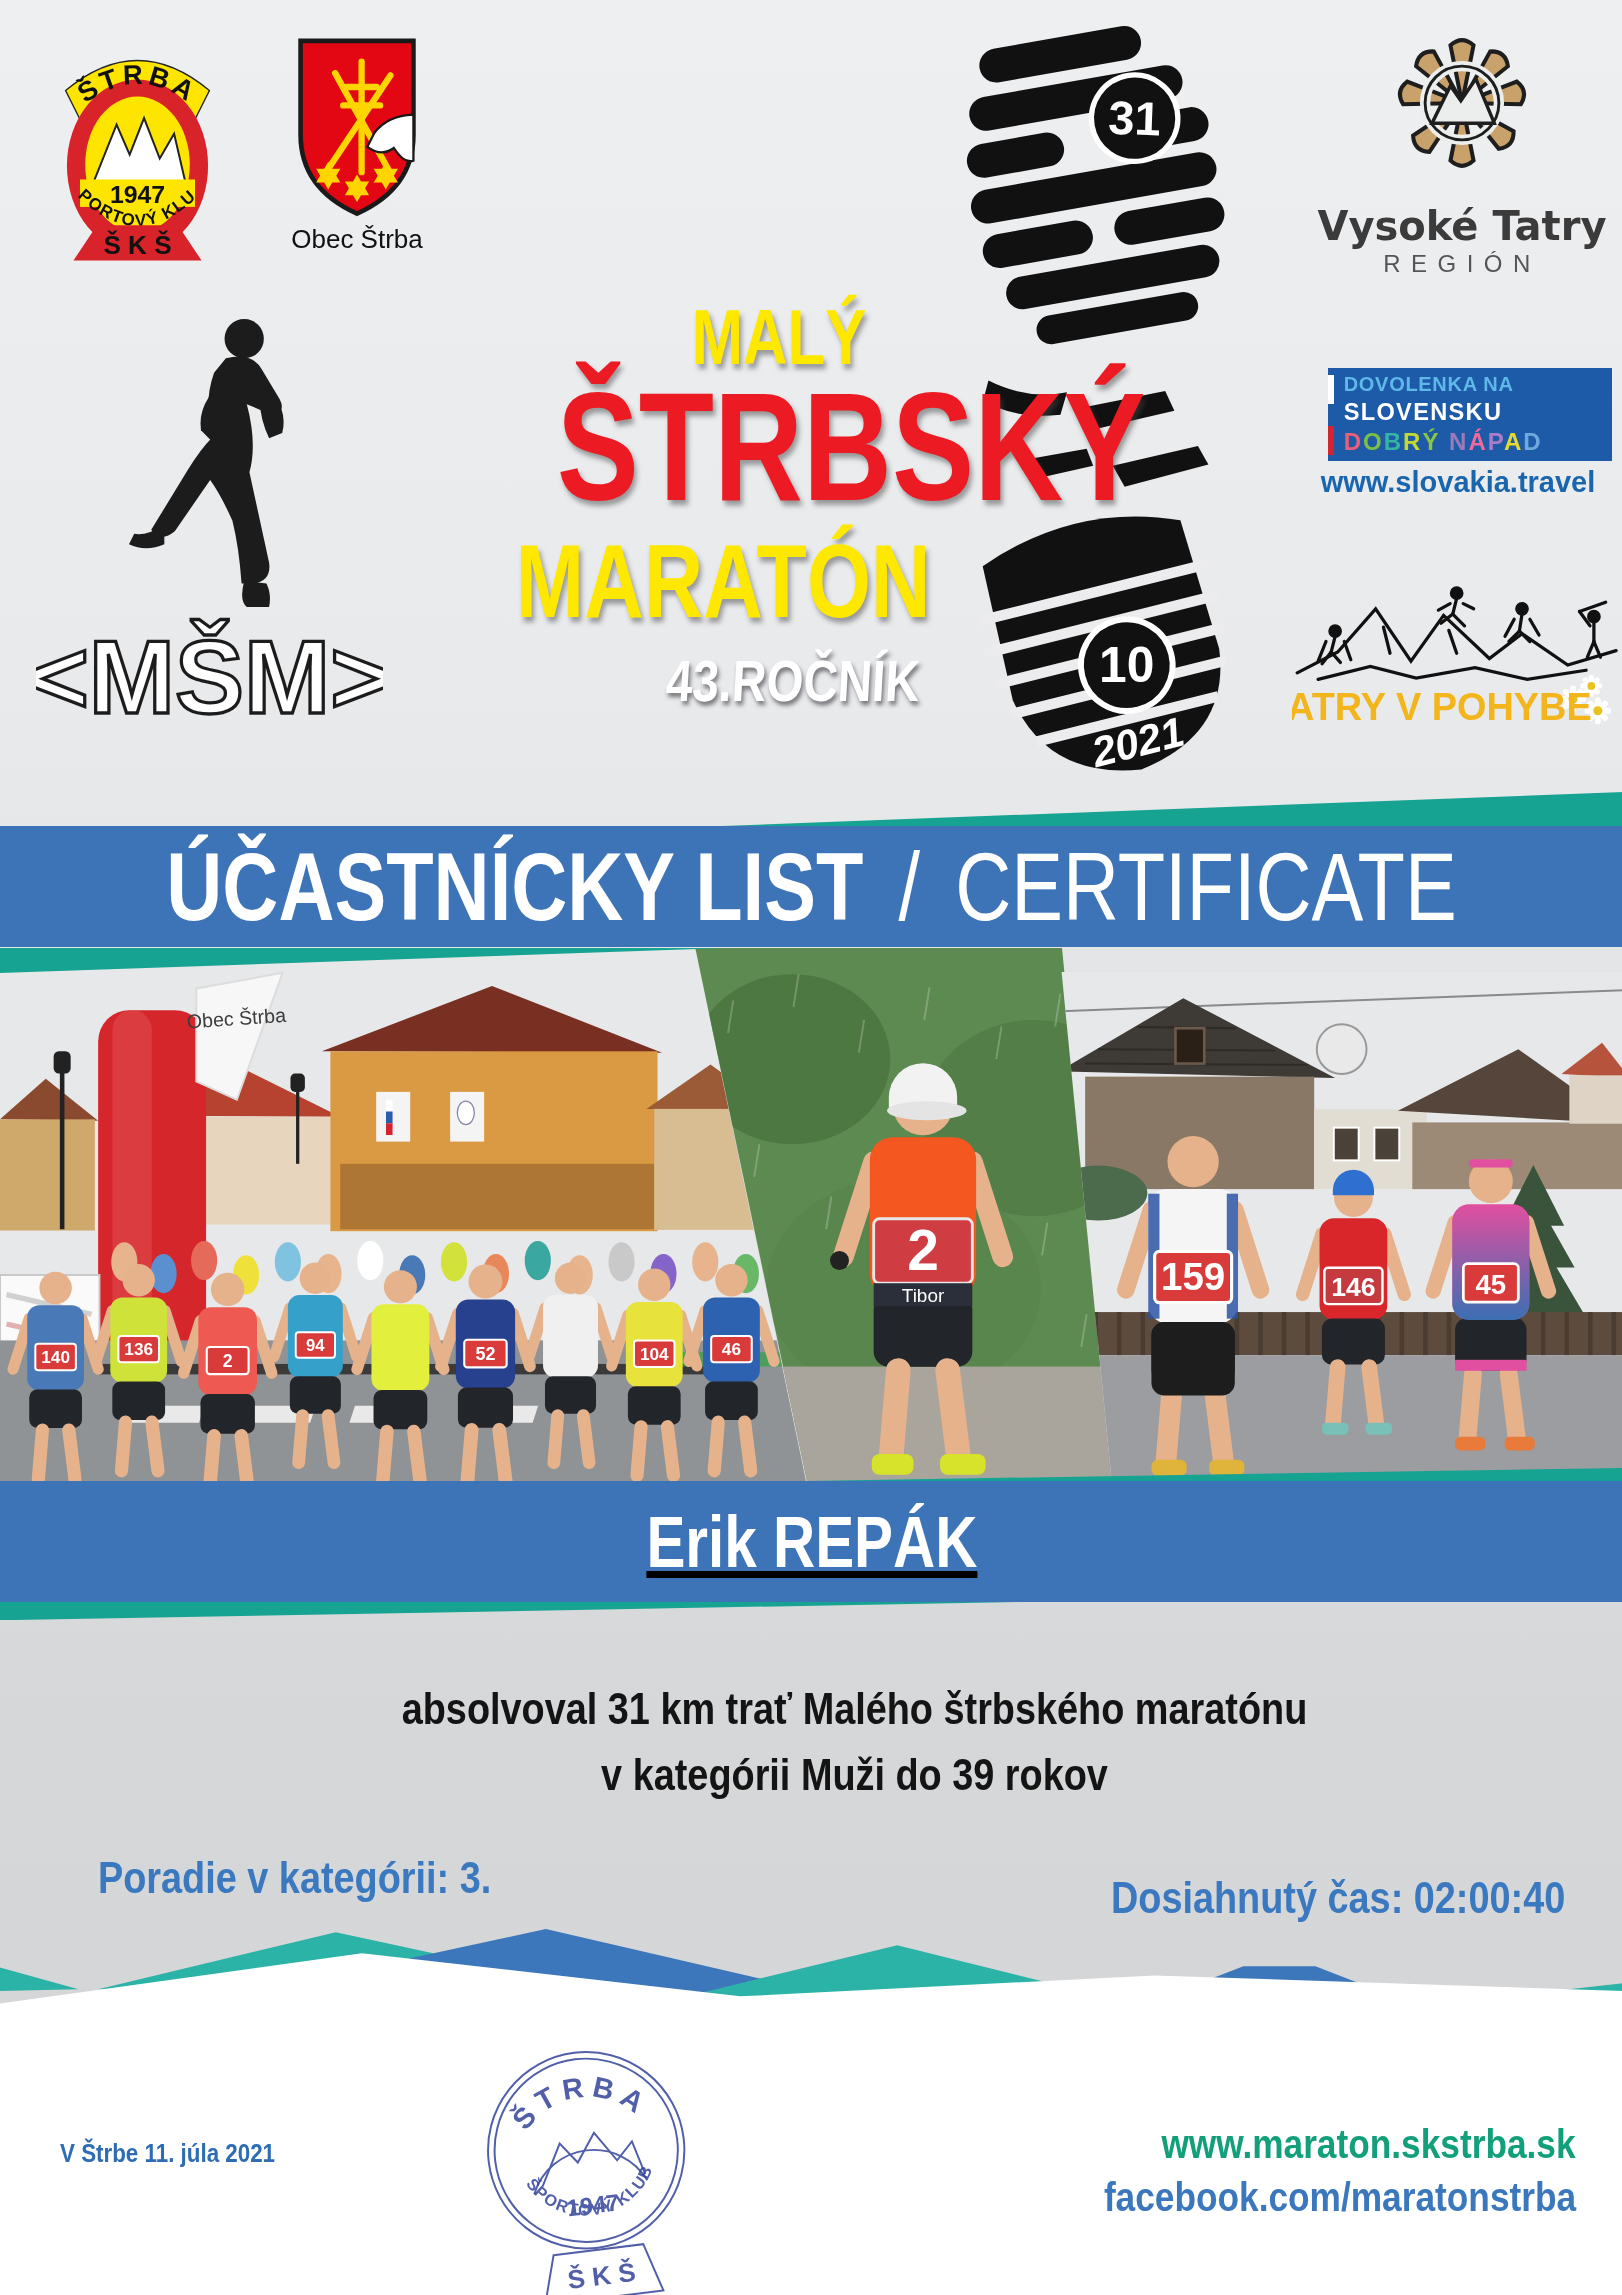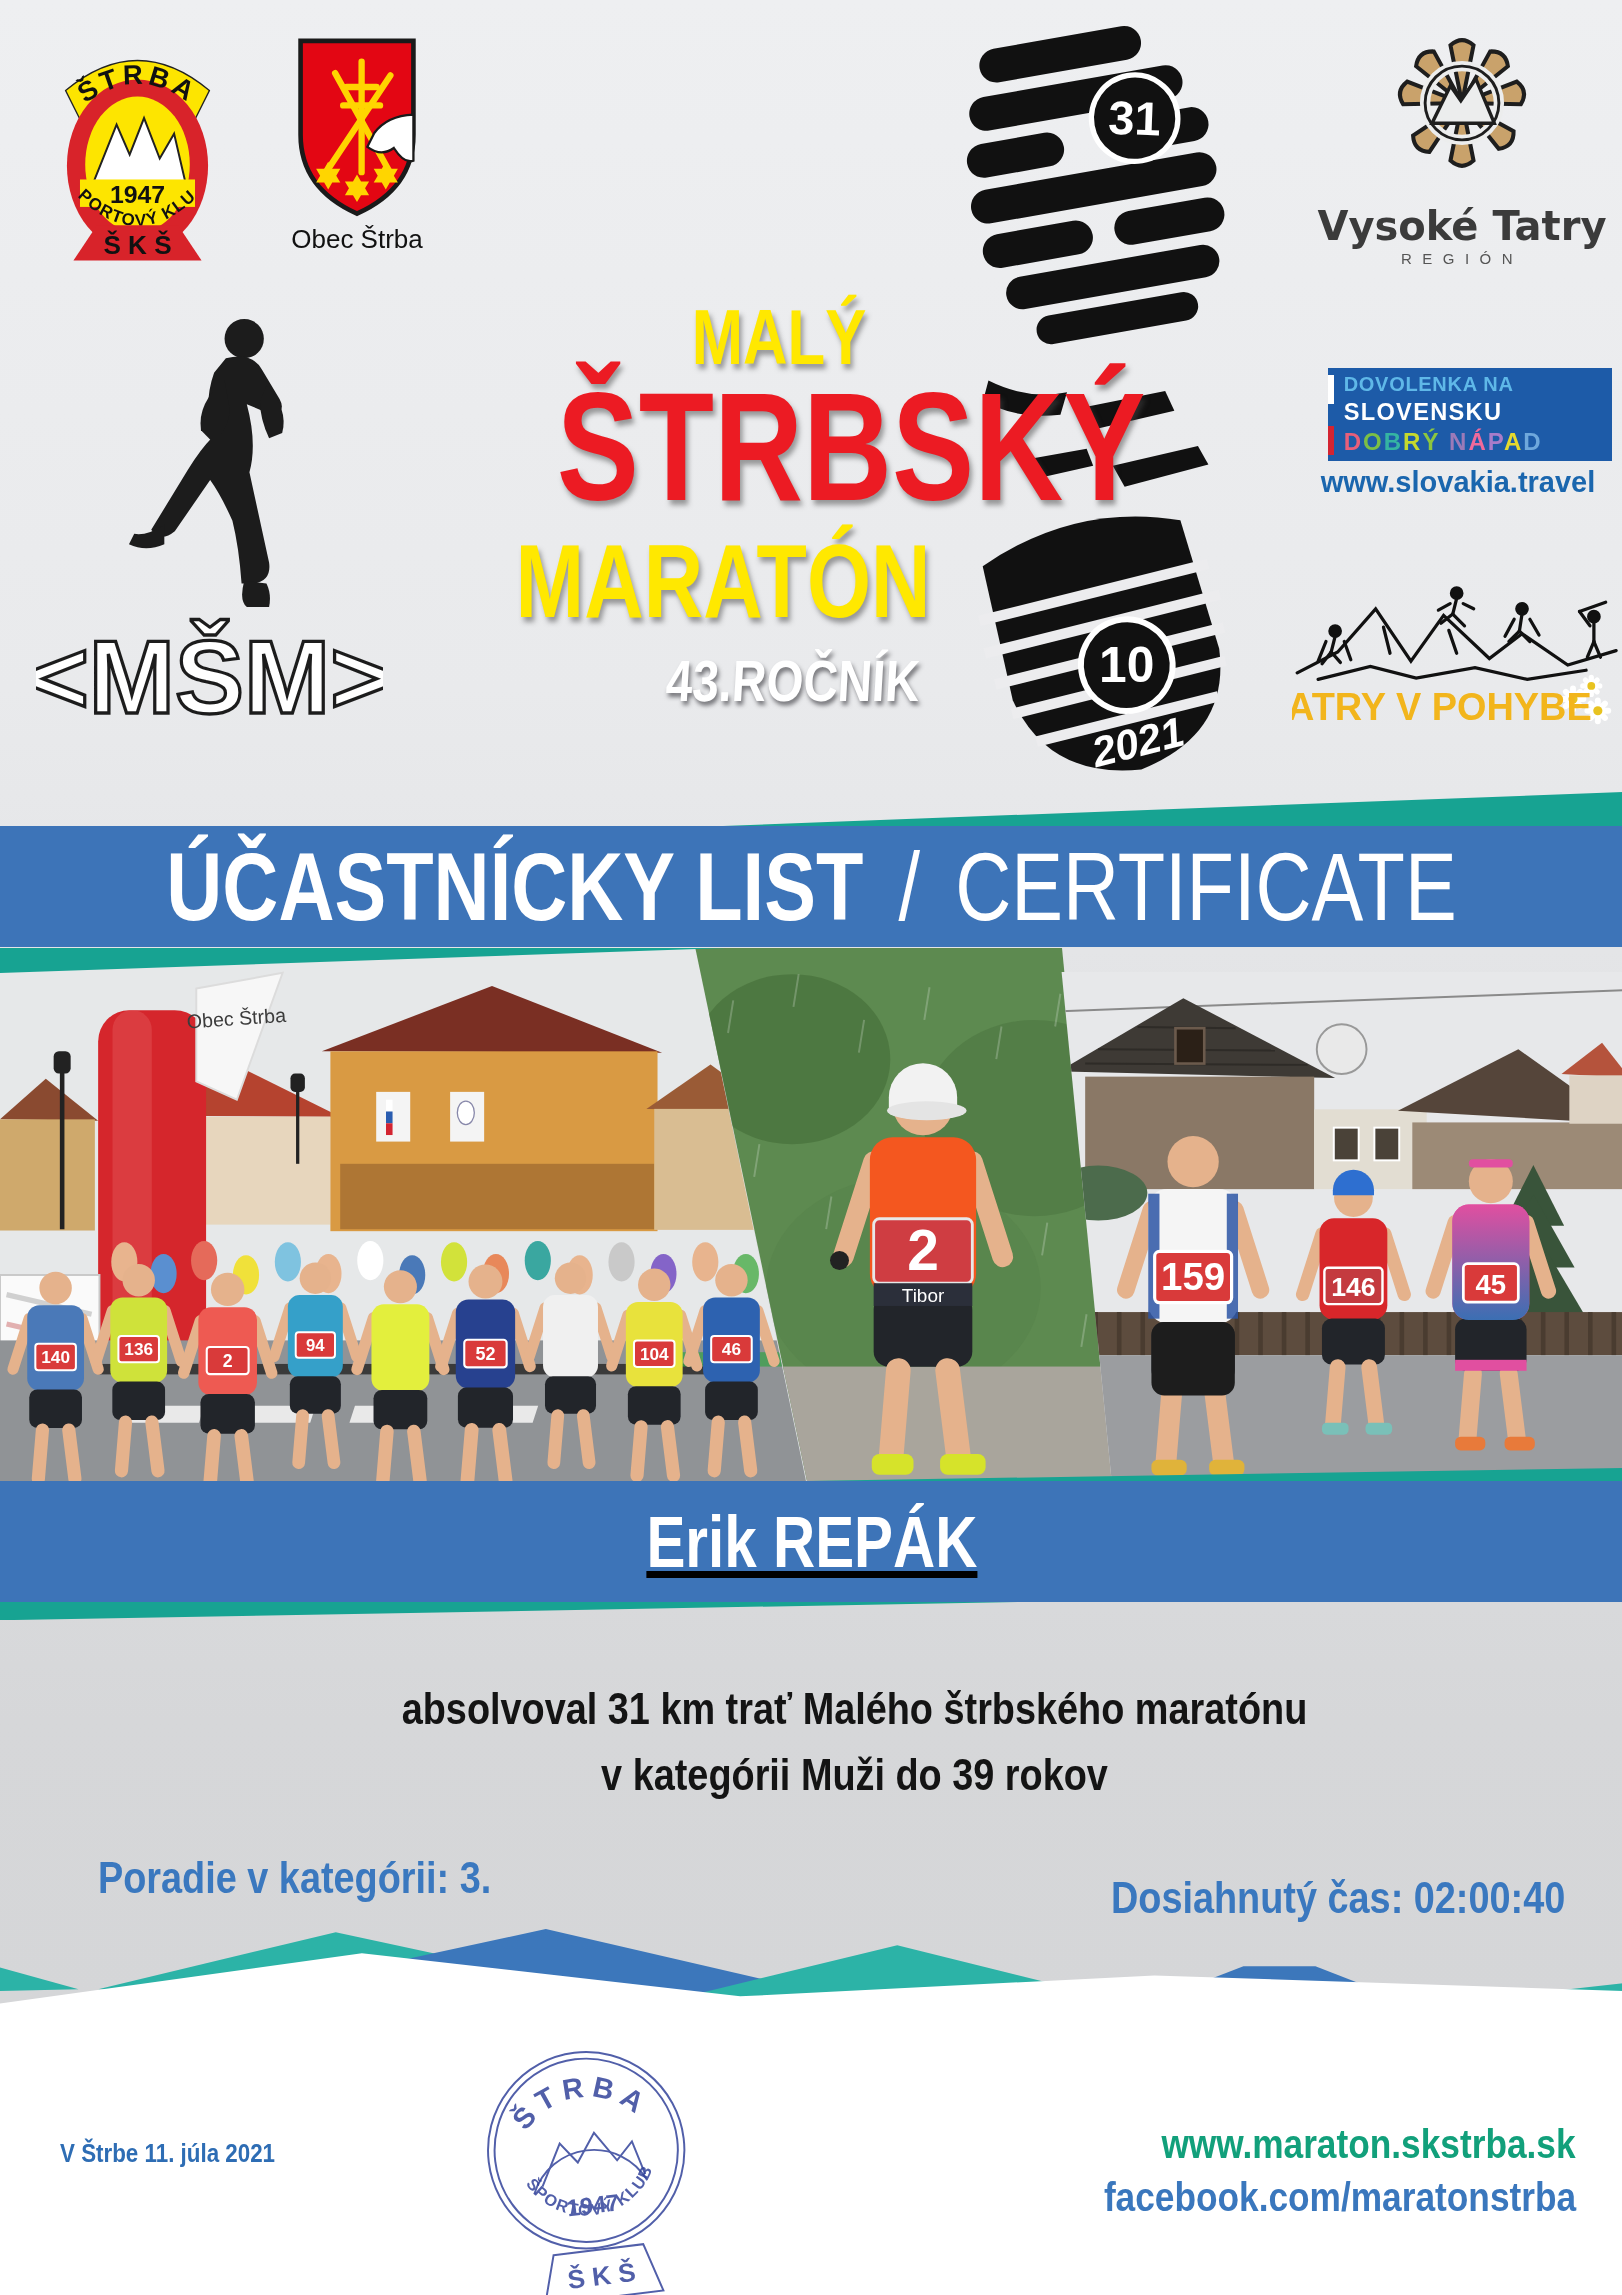--- a/index.html
+++ b/index.html
@@ -135,21 +135,21 @@
         <path d="M170,130 L150,30 Q170,12 190,30 Z" transform="rotate(280 170 130)"></path>
         <path d="M170,130 L150,30 Q170,12 190,30 Z" transform="rotate(320 170 130)"></path>
       </g>
       <circle cx="170" cy="130" r="64" fill="none" stroke="#eceded" stroke-width="18"></circle>
       <circle cx="170" cy="130" r="64" fill="none" stroke="#1e1e1e" stroke-width="5"></circle>
       <polygon points="118,165 150,100 168,126 194,88 226,165" fill="#eceded" stroke="#1e1e1e" stroke-width="6"></polygon>
     </g>
   </svg>
   <div class="abs" style="left:1462px;top:203px;transform:translateX(-50%);font-size:40px;font-weight:700;color:#3b3b3b;font-family:'DejaVu Sans',sans-serif;white-space:nowrap;">
     <span>Vysoké Tatry</span></div>
-  <div class="abs" style="left:1462px;top:250px;transform:translateX(-50%);font-size:15px;letter-spacing:10.5px;color:#555;">
+  <div class="abs" style="left:1462px;top:250px;transform:translateX(-50%);font-size:24px;letter-spacing:10.5px;color:#555;">
     <span>REGIÓN</span></div>
 
   <div class="abs" style="left:1328px;top:368px;width:260px;height:93px;background:#1d5ba8;padding-left:24px;">
     <div class="abs" style="left:0;top:6.5px;width:5.9px;height:29px;background:#fff;"></div>
     <div class="abs" style="left:0;top:58px;width:5.9px;height:29px;background:#d32431;"></div>
     <div class="abs" style="left:15.7px;top:5.2px;font-size:20px;font-weight:700;color:#5fb8e8;letter-spacing:0.7px;">
       <span>DOVOLENKA NA</span></div>
     <div class="abs" style="left:15.7px;top:31px;font-size:23.6px;font-weight:700;color:#ffffff;letter-spacing:1.3px;">
       <span>SLOVENSKU</span></div>
     <div class="abs" style="left:15.7px;top:60px;font-size:24px;font-weight:700;letter-spacing:2px;"><span style="color: rgb(232, 95, 122);">D</span><span style="color: rgb(123, 191, 69);">O</span><span style="color: rgb(53, 180, 162);">B</span><span style="color: rgb(197, 217, 45);">R</span><span style="color: rgb(140, 198, 63);">Ý</span><span style="color: rgb(255, 255, 255);"> </span><span style="color: rgb(155, 122, 184);">N</span><span style="color: rgb(239, 106, 155);">Á</span><span style="color: rgb(168, 124, 201);">P</span><span style="color: rgb(229, 217, 46);">A</span><span style="color: rgb(111, 168, 220);">D</span></div>

